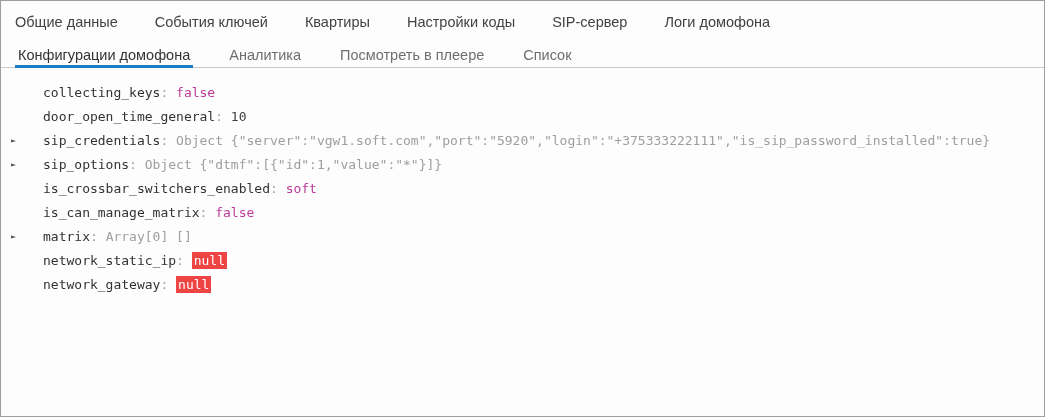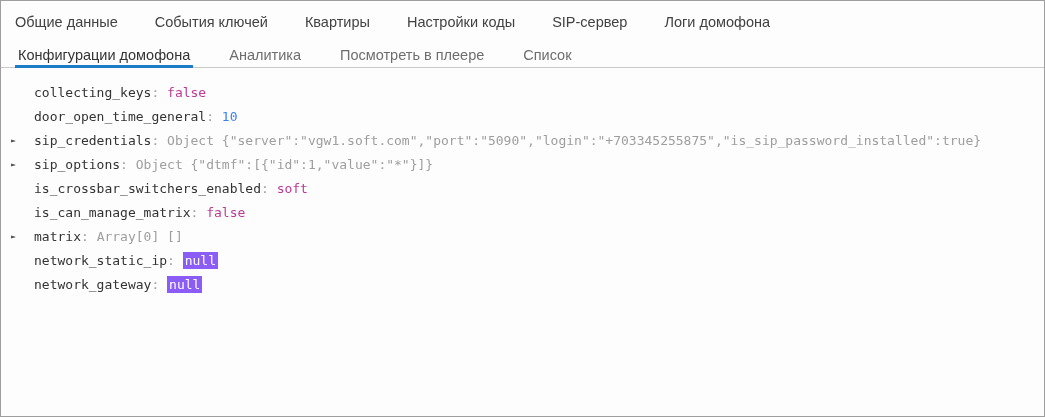--- a/index.html
+++ b/index.html
@@ -59,41 +59,41 @@
   }
 
   
   .config-view {
     padding-top: 13px;
     font-family: "DejaVu Sans Mono", monospace;
     font-size: 13px;
   }
   .config-row {
     position: relative;
-    padding-left: 33px;
+    padding-left: 42px;
     line-height: 24px;
     white-space: nowrap;
   }
   .config-row .arrow {
     position: absolute;
     left: 10px;
     top: 0;
     font-size: 8px;
     line-height: 24px;
     color: #4c4c4c;
     cursor: pointer;
   }
   .config-row .key { color: #333333; }
   .config-row .colon { color: #9e9e9e; }
   .val-bool   { color: #bc3a96; }
-  .val-number { color: #3b82f6; }
+  .val-number { color: #404040; }
   .val-preview { color: #9e9e9e; }
   .val-null {
     color: #ffffff;
-    background: #8b5cf6;
+    background: #ef4444;
     padding: 1px 2px;
   }
 </style>
 </head>
 <body>
 
 <div class="window">
   <nav class="tabs-primary" id="tabs-primary">
       <button class="tab">Общие данные</button>
       <button class="tab">События ключей</button>
@@ -104,21 +104,21 @@
     </nav>
   <nav class="tabs-secondary" id="tabs-secondary">
       <button class="tab active">Конфигурации домофона</button>
       <button class="tab">Аналитика</button>
       <button class="tab">Посмотреть в плеере</button>
       <button class="tab">Список</button>
     </nav>
   <div class="config-view" id="config-view">
       <div class="config-row"><span class="key">collecting_keys</span><span class="colon">: </span><span class="value val-bool">false</span></div>
       <div class="config-row"><span class="key">door_open_time_general</span><span class="colon">: </span><span class="value val-number">10</span></div>
-      <div class="config-row"><span class="arrow">►</span><span class="key">sip_credentials</span><span class="colon">: </span><span class="value val-preview">Object {"server":"vgw1.soft.com","port":"5090","login":"+703345255875","is_sip_password_installed":true}</span></div>
+      <div class="config-row"><span class="arrow">►</span><span class="key">sip_credentials</span><span class="colon">: </span><span class="value val-preview">Object {"server":"vgw1.soft.com","port":"5920","login":"+375333222111","is_sip_password_installed":true}</span></div>
       <div class="config-row"><span class="arrow">►</span><span class="key">sip_options</span><span class="colon">: </span><span class="value val-preview">Object {"dtmf":[{"id":1,"value":"*"}]}</span></div>
       <div class="config-row"><span class="key">is_crossbar_switchers_enabled</span><span class="colon">: </span><span class="value val-bool">soft</span></div>
       <div class="config-row"><span class="key">is_can_manage_matrix</span><span class="colon">: </span><span class="value val-bool">false</span></div>
       <div class="config-row"><span class="arrow">►</span><span class="key">matrix</span><span class="colon">: </span><span class="value val-preview">Array[0] []</span></div>
       <div class="config-row"><span class="key">network_static_ip</span><span class="colon">: </span><span class="value val-null">null</span></div>
       <div class="config-row"><span class="key">network_gateway</span><span class="colon">: </span><span class="value val-null">null</span></div>
     </div>
 </div>
 
 </body></html>

